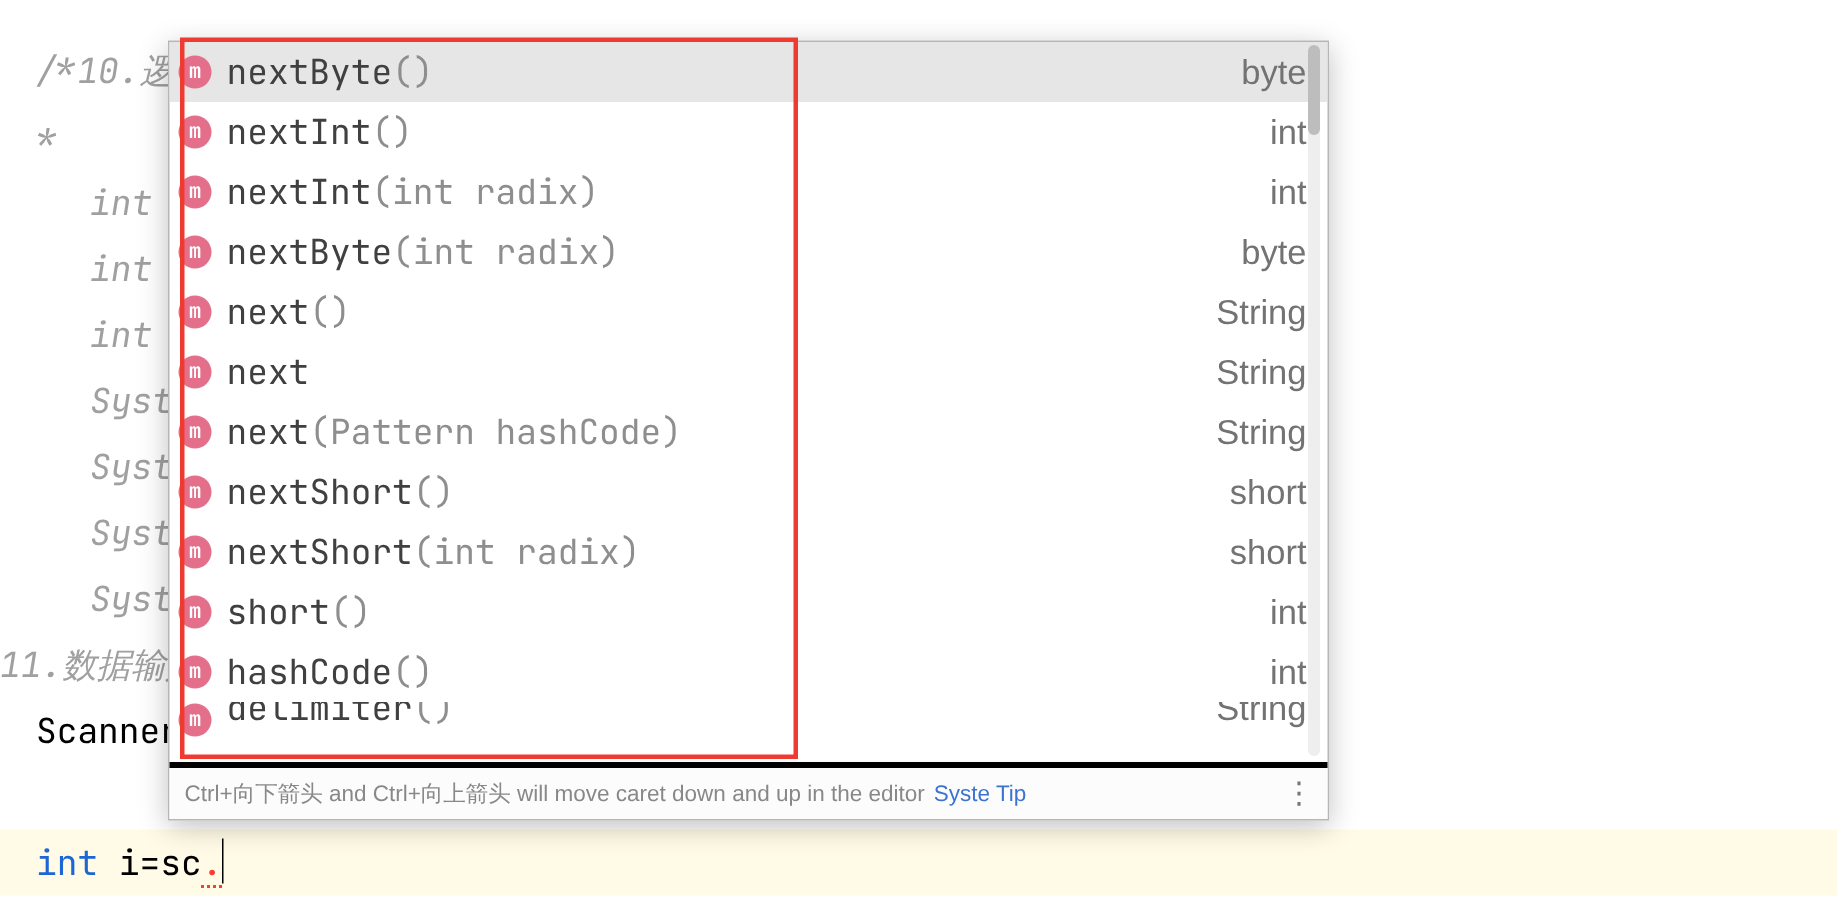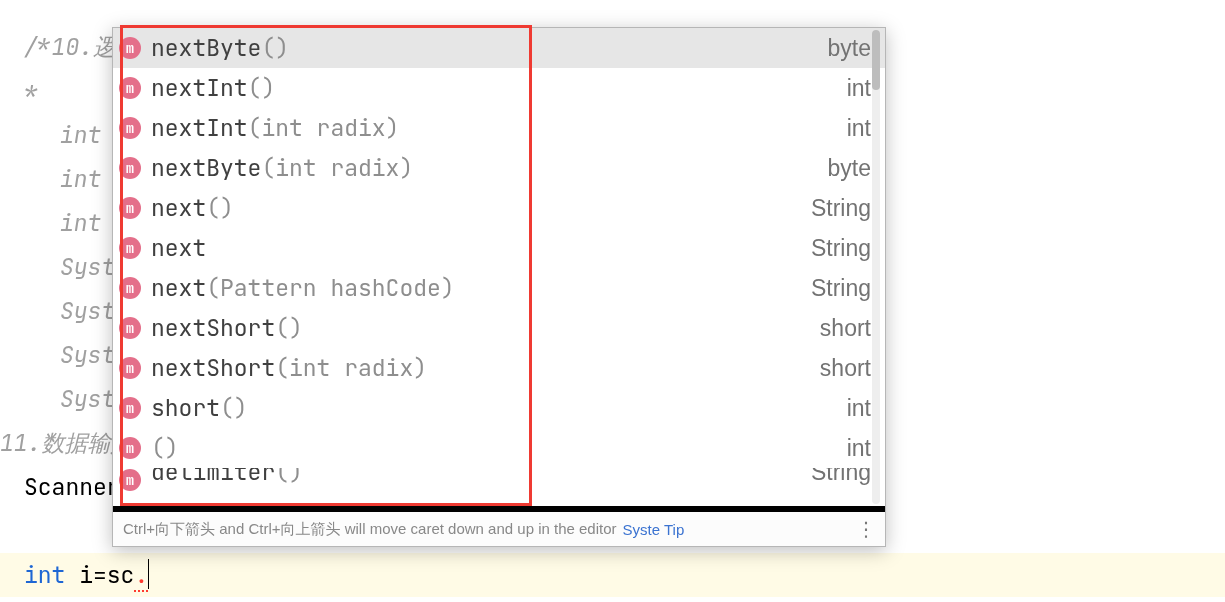--- a/index.html
+++ b/index.html
@@ -32,21 +32,21 @@
   .row.sel{background:#e6e6e6;}
   .badge{width:22px;height:22px;border-radius:11px;background:#e46f8a;
     color:#fff;font-size:14px;font-weight:600;display:flex;
     align-items:center;justify-content:center;margin-right:10px;flex:0 0 22px;}
   .mname{font-weight:400;color:#404040;font-family:inherit;}
   .mparams{font-weight:400;color:#8e8e8e;font-family:inherit;}
   .spacer{flex:1 1 auto;}
   .rtype{color:#737373;font-family:Liberation Sans, sans-serif;}
   .row.cut{height:24px;overflow:hidden;}
   .row.cut .mname,.row.cut .mparams,.row.cut .rtype{transform:translateY(-8px);}
-  .hint{height:34px;border-top:6px solid #000000;display:flex;
+  .hint{height:34px;border-top:4px solid #000000;display:flex;
     align-items:center;padding:0 10px;font-size:15px;color:#888;
     font-family:-apple-system,Segoe UI,Arial,sans-serif;background:#fcfcfc;}
   .hint .link{color:#3b73d1;margin-left:6px;cursor:pointer;}
   .hint .dots{margin-left:auto;font-size:20px;color:#777;line-height:10px;
     letter-spacing:-1px;}
   .scrollbar{position:absolute;right:2px;top:2px;width:14px;height:474px;
     background:transparent;}
   .scrollbar .track{position:absolute;left:3px;top:0;width:8px;height:100%;
     background:#eee;border-radius:4px;}
   .scrollbar .thumb{position:absolute;left:3px;top:0;width:8px;height:60px;
@@ -139,20 +139,21 @@
         </div>
         <div class="row">
           <span class="badge">m</span>
           <span class="mname">short</span>
           <span class="mparams">()</span>
           <span class="spacer"></span>
           <span class="rtype">int</span>
         </div>
         <div class="row">
           <span class="badge">m</span>
+          <span class="mname">hashCode</span>
           <span class="mparams">()</span>
           <span class="spacer"></span>
           <span class="rtype">int</span>
         </div>
         <div class="row cut">
           <span class="badge">m</span>
           <span class="mname">delimiter</span>
           <span class="mparams">()</span>
           <span class="spacer"></span>
           <span class="rtype">String</span>

